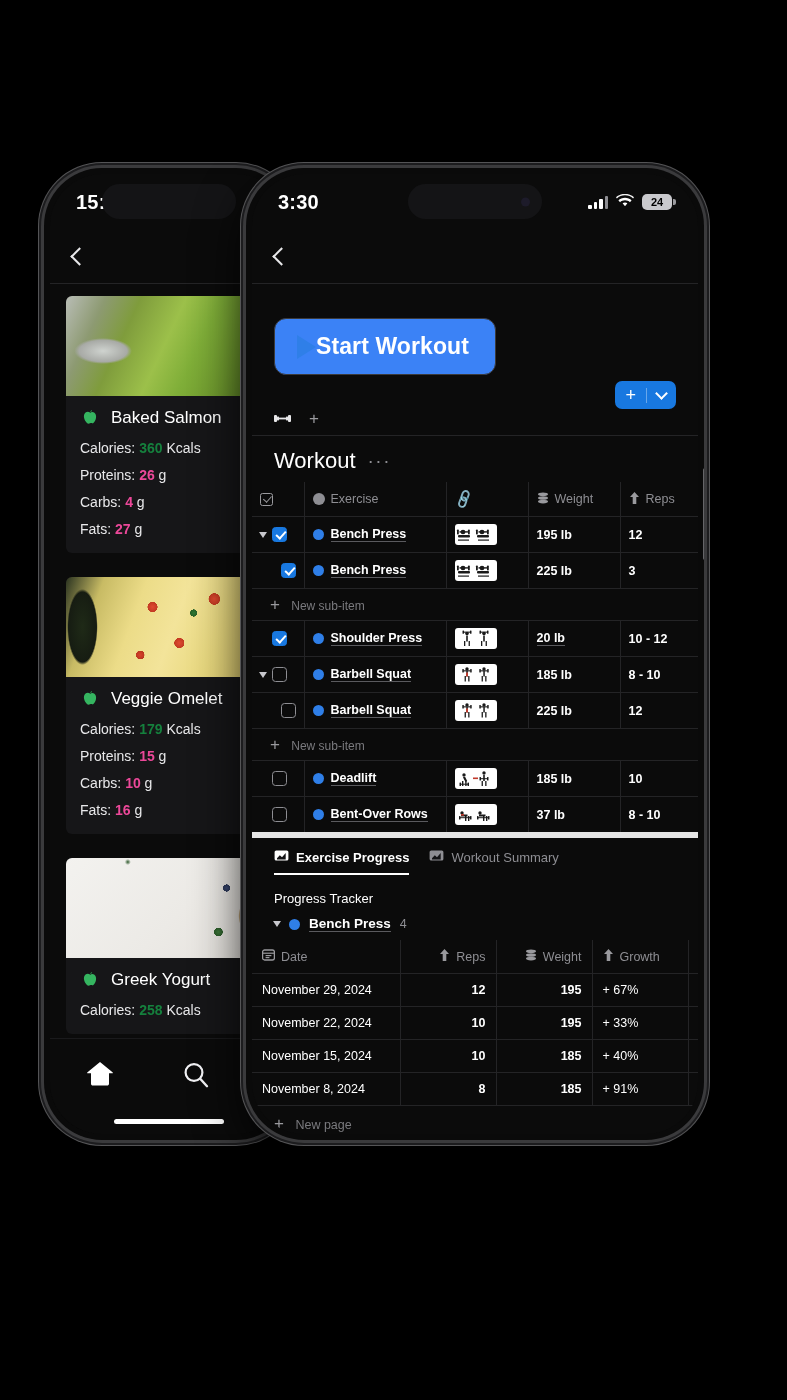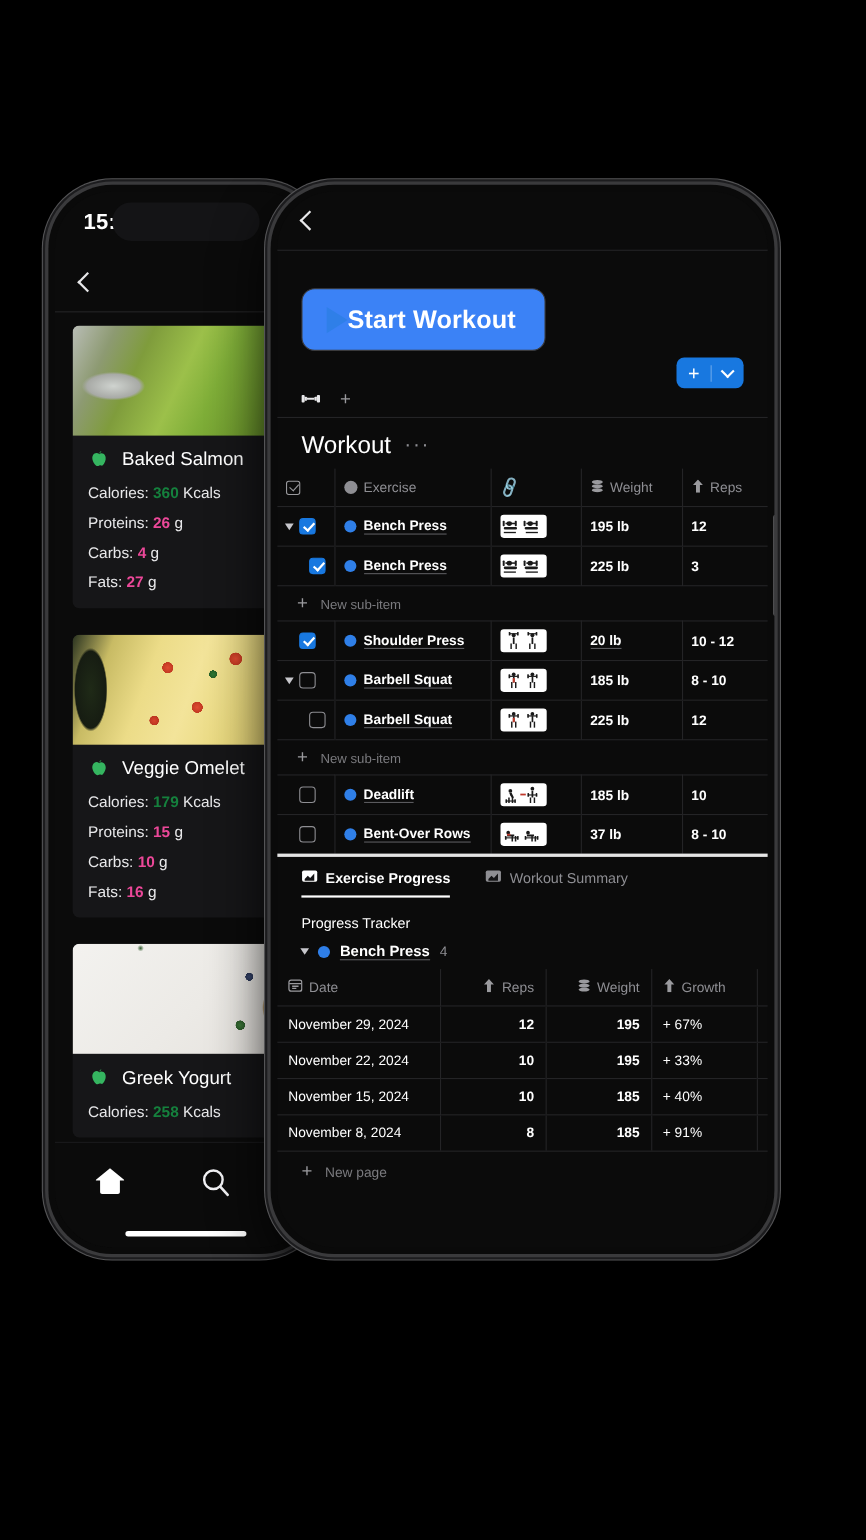--- a/index.html
+++ b/index.html
@@ -177,22 +177,22 @@
   .wt-val { font-weight:700; }
   .wt-val.ul { border-bottom:1px solid #5a5a5e; display:inline-block; }
 
   tr.subadd td {
     color:#7a7a7e; font-size:12px; padding: 7px 8px 7px 18px;
     border-right:none;
   }
 
   
   .tabs {
-    display:flex; align-items:center; gap:32px;
-    padding: 11px 22px 0 22px; border-top:3px solid #e5e5e5;
+    display:flex; align-items:center; gap:20px;
+    padding: 11px 22px 0 22px; border-top:6px solid #e5e5e5;
   }
   .tab { display:flex;align-items:center;gap:7px; padding-bottom:8px; cursor:pointer;
     font-size:13px; color:#8e8e93; border-bottom:2px solid transparent; }
   .tab.active { color:#fff; font-weight:700; border-bottom-color:#fff; }
 
   
   .pt-title { font-size:13px; font-weight:400; padding: 16px 22px 10px 22px; }
   .pt-group { display:flex;align-items:center;gap:9px; padding: 0 22px 8px 22px; }
   .pt-group .gname { font-weight:700; font-size:13.5px; border-bottom:1px solid #5a5a5e; }
   .pt-group .gcount { color:#8e8e93; font-size:12.5px; }
@@ -377,20 +377,44 @@
         </span>
       </div>
       <div class="home-ind"></div>
     </div>
   </div>
 
   <div class="phone" id="phone-front">
     <div class="side-btn" style="top:300px;height:92px;"></div>
     <div class="screen">
 
+      <div class="statusbar">
+        <div class="time">3:30</div>
+        <div class="island">
+          <span class="lens"></span>
+        </div>
+        <div class="right">
+          <span class="bars">
+              <i></i>
+              <i></i>
+              <i></i>
+              <i></i>
+            </span>
+          <span>
+            <svg width="18" height="13" viewBox="0 0 18 13">
+                <path d="M9 12.2l2.4-2.9c-1.3-1.1-3.5-1.1-4.8 0L9 12.2z" fill="#fff"></path>
+                <path d="M9 6.3c1.9 0 3.7.7 5 1.9l1.6-1.9C13.9 4.7 11.5 3.8 9 3.8S4.1 4.7 2.4 6.3L4 8.2c1.3-1.2 3.1-1.9 5-1.9z" fill="#fff"></path>
+                <path d="M9 1.3c3.1 0 6 1.2 8.1 3.1l.9-1.1C15.6 1 12.4-.2 9-.2S2.4 1 0 3.3l.9 1.1C3 2.5 5.9 1.3 9 1.3z" fill="#fff" opacity=".95"></path>
+              </svg>
+          </span>
+          <span class="batt">
+            <span>24</span>
+          </span>
+        </div>
+      </div>
 
       <div class="navbar">
         <div class="chev-back"></div>
       </div>
 
       <div id="front-body">
 
         <div class="start-wrap">
           <div class="start-btn">
             <span class="play-tri"></span>

